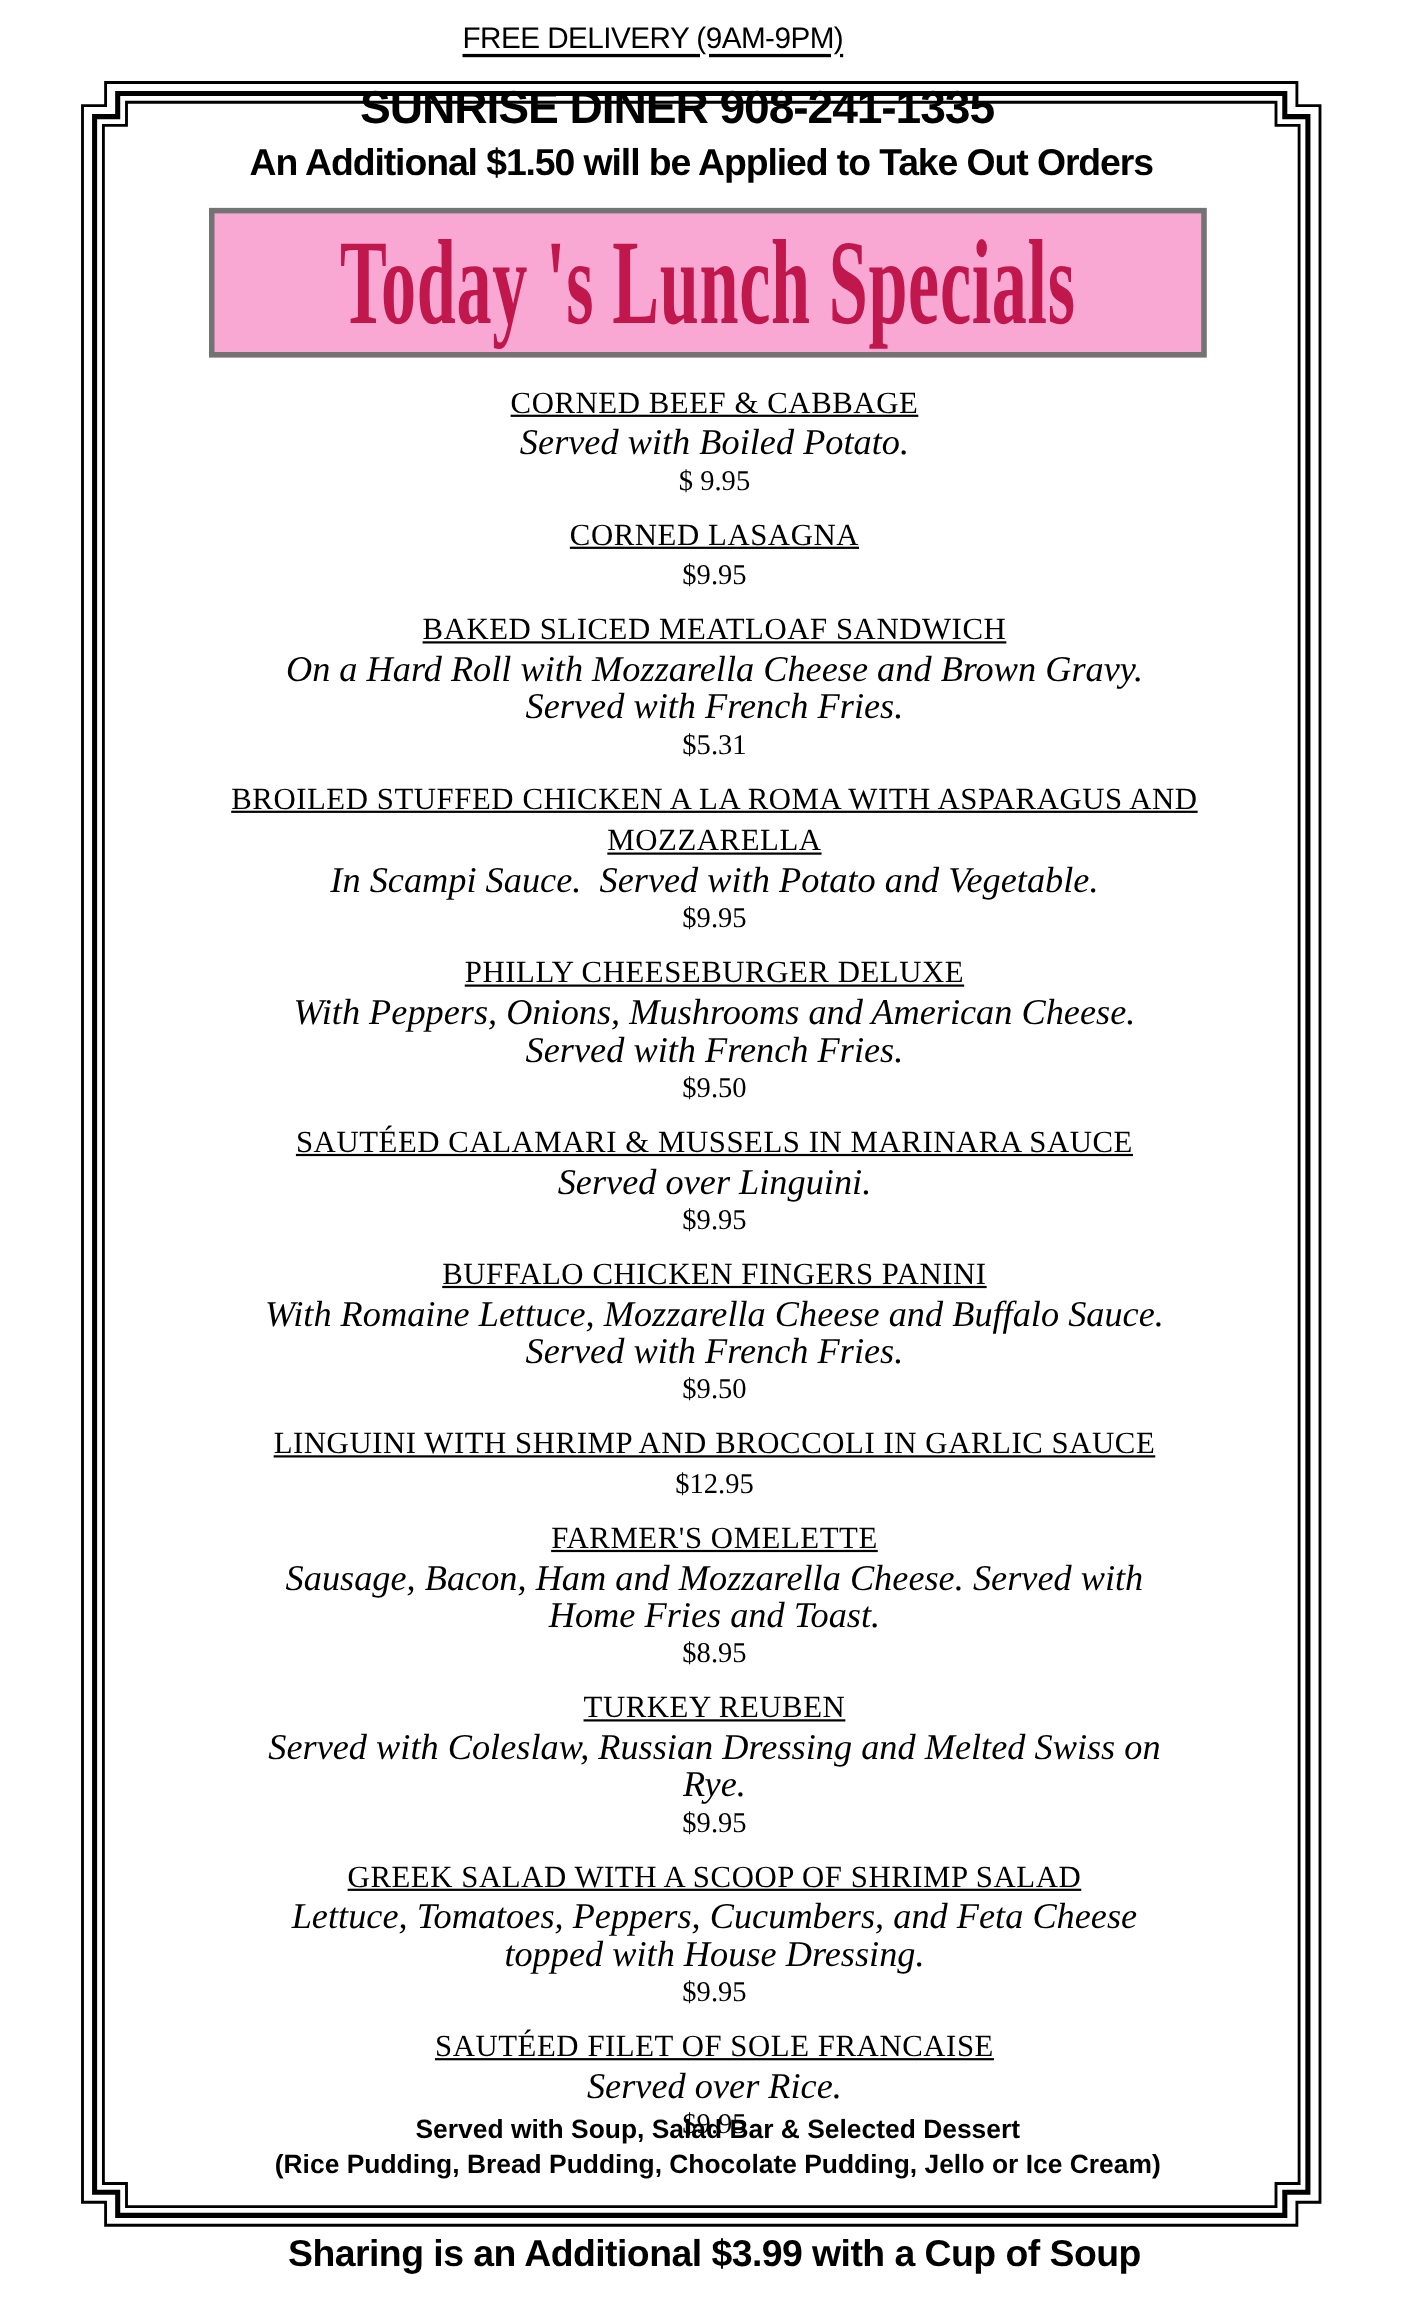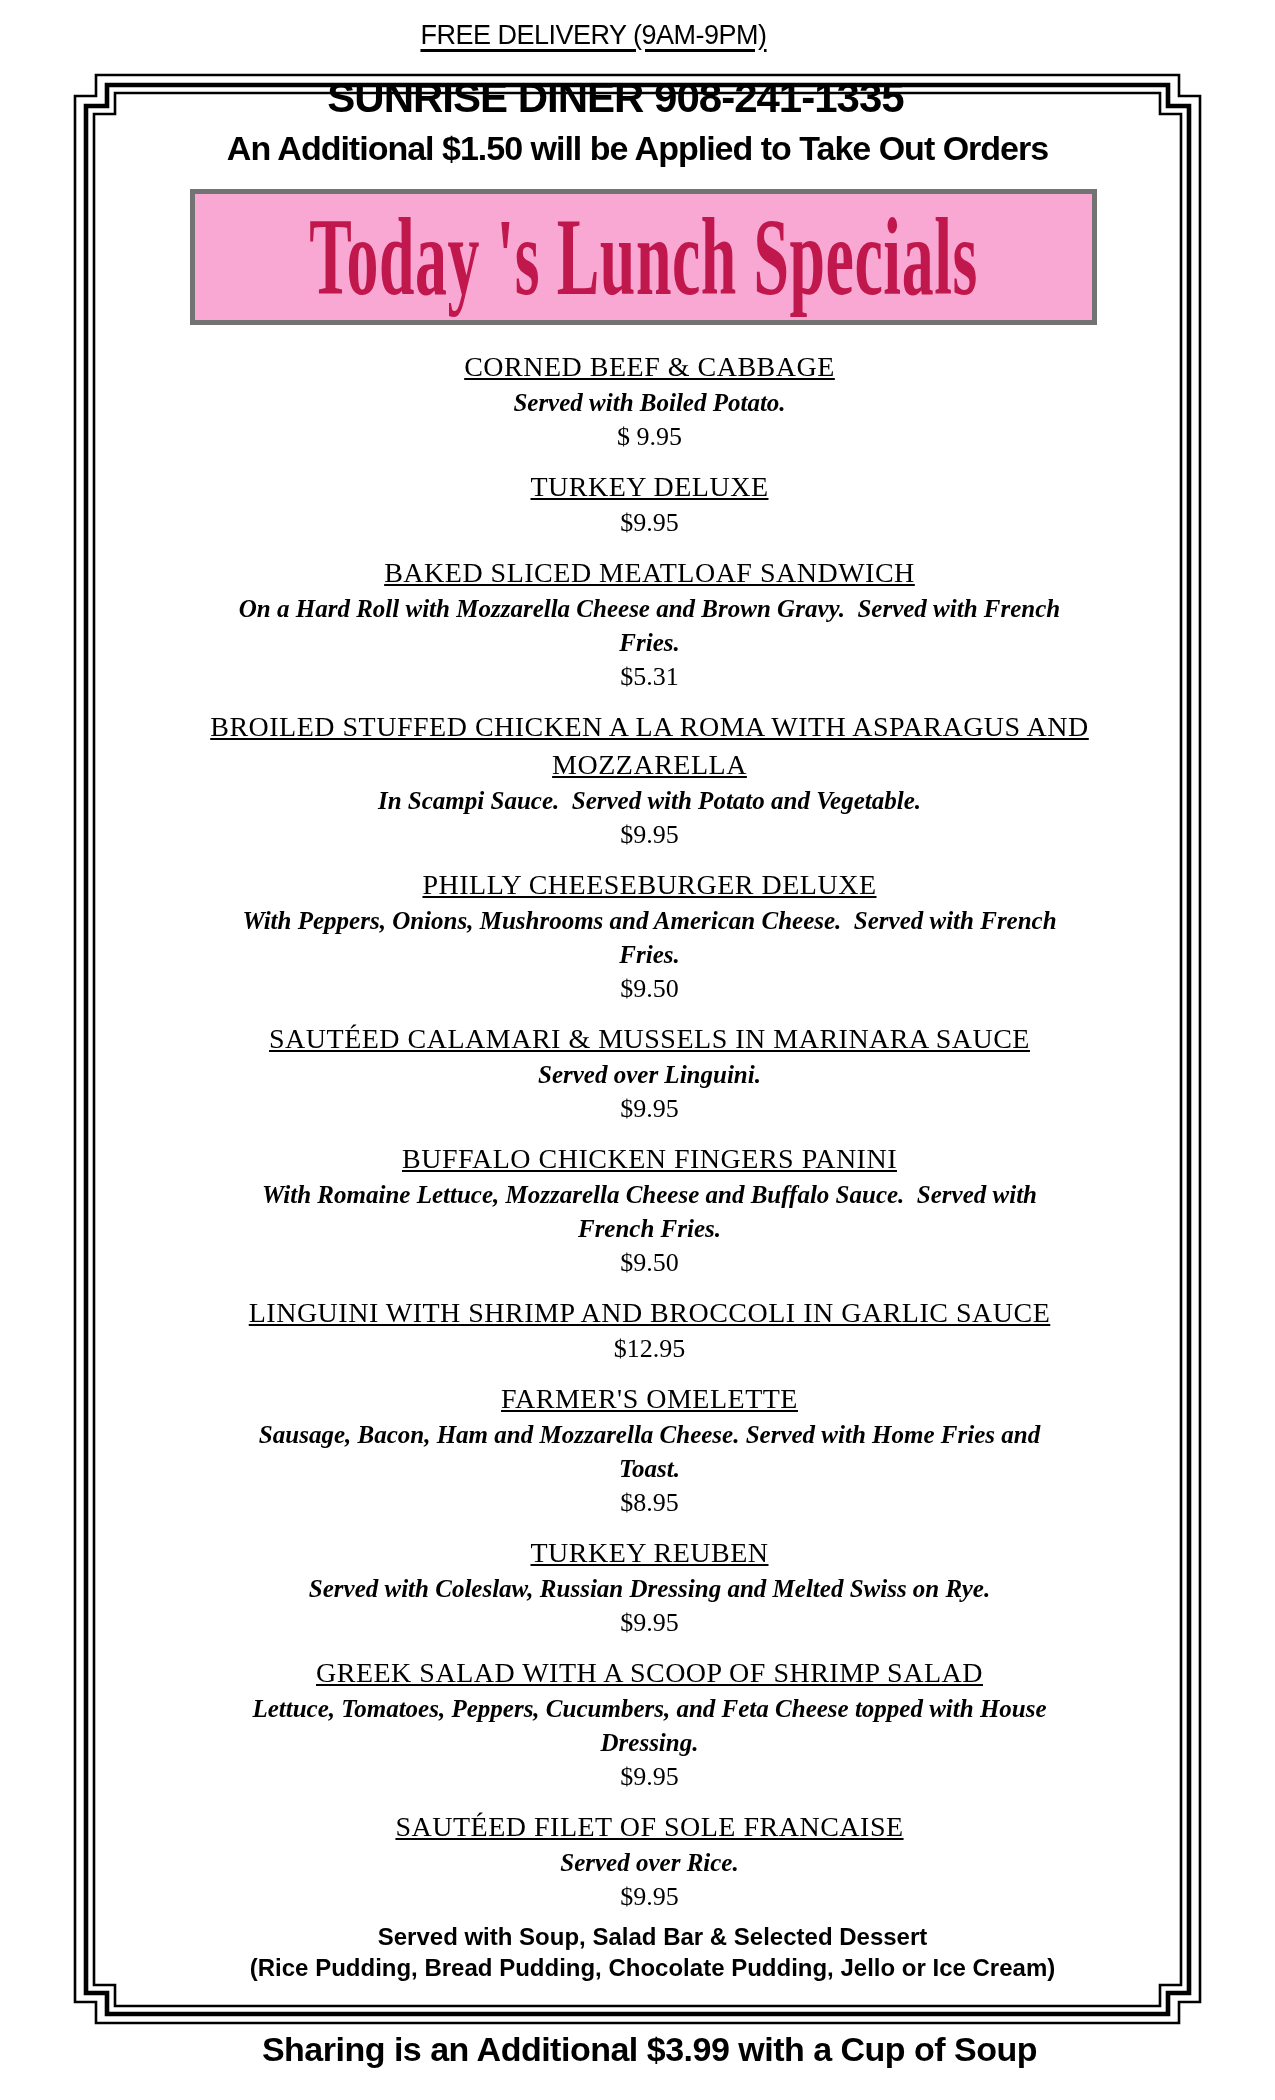--- a/index.html
+++ b/index.html
@@ -61,23 +61,23 @@
     font-family:"Liberation Serif",serif;
   }
   .menu-item{margin-bottom:15px;}
   .item-name{
     font-size:28px;line-height:38px;letter-spacing:0.5px;
     font-weight:normal;
     text-decoration:underline;
   }
   .item-desc{
     font-style:italic;
-    font-size:25px;line-height:34px;
+    font-size:33px;line-height:34px;
     white-space:pre-wrap;
-    max-width:845px;margin:0 auto;font-weight:bold;
+    max-width:845px;margin:0 auto;
   }
   .item-price{font-size:26px;line-height:33px;}
 
   .footer-notes{
     position:absolute;top:1921px;left:0;width:100%;
     text-align:center;
     transform:translateX(15px);
     font-weight:bold;font-size:24px;line-height:31px;
   }
   .sharing{
@@ -111,21 +111,21 @@
 
   <div class="menu">
 
     <div class="menu-item">
       <div class="item-name">CORNED BEEF &amp; CABBAGE</div>
       <div class="item-desc">Served with Boiled Potato.</div>
       <div class="item-price">$ 9.95</div>
     </div>
 
     <div class="menu-item">
-      <div class="item-name">TURKEY DELUXE</div>
+      <div class="item-name">CORNED LASAGNA</div>
       <div class="item-price">$9.95</div>
     </div>
 
     <div class="menu-item">
       <div class="item-name">BAKED SLICED MEATLOAF SANDWICH</div>
       <div class="item-desc">On a Hard Roll with Mozzarella Cheese and Brown Gravy.  Served with French Fries.</div>
       <div class="item-price">$5.31</div>
     </div>
 
     <div class="menu-item">

